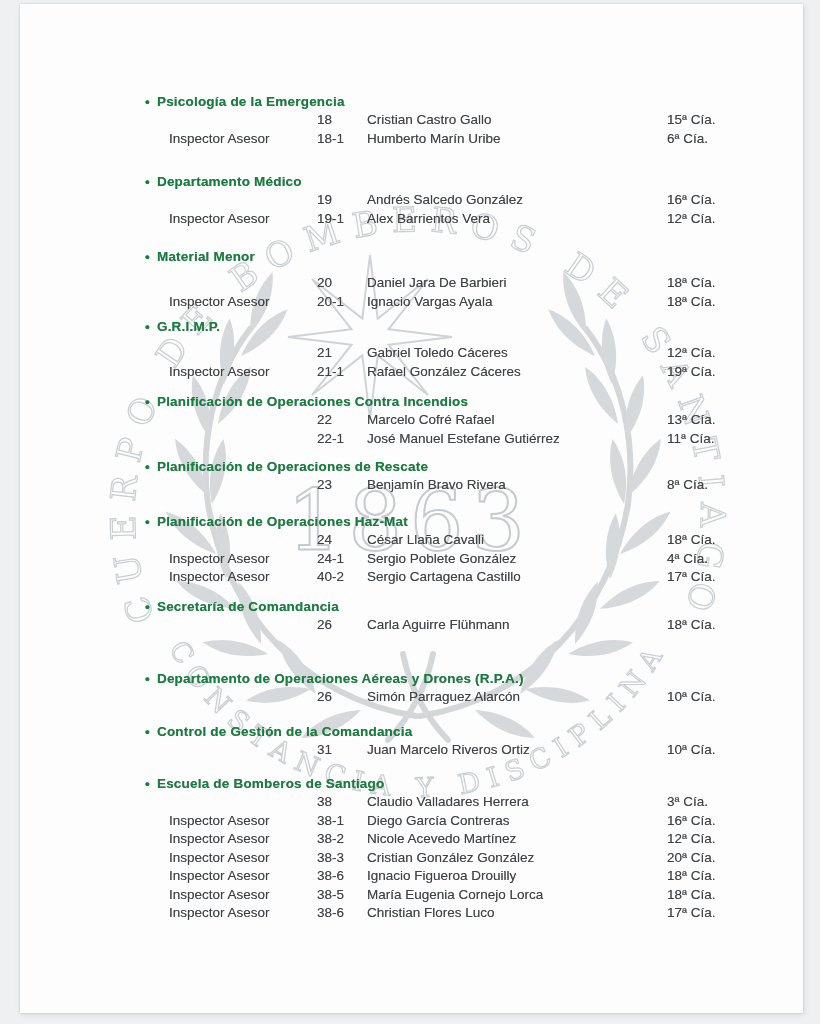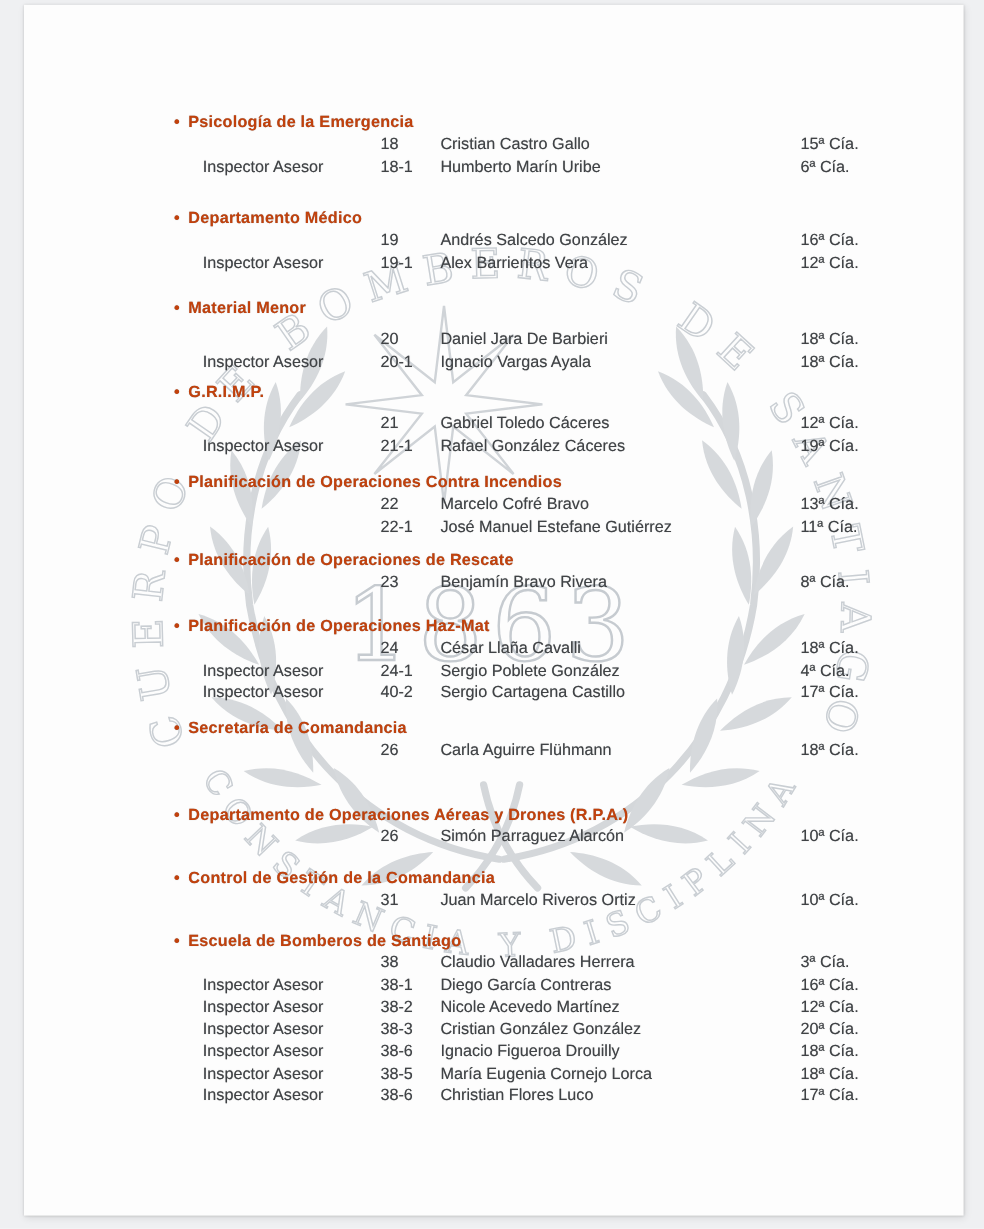--- a/index.html
+++ b/index.html
@@ -20,21 +20,21 @@
   .wm-shape{fill:none;stroke:#cfd3d7;stroke-width:2px;}
   .wm-stem{fill:none;stroke:#d4d7da;stroke-width:6px;stroke-linecap:round;}
   .wm-leaf{fill:#d6d9dc;}
   .content{
     position:absolute;left:125px;top:0;right:110px;bottom:0;
     font-size:13.5px;color:#404346;
     text-shadow:0 0 .6px rgba(64,67,70,.55);
   }
   .section{position:absolute;left:0;right:0;}
   .sec-title{
-    font-weight:bold;color:#c2410c;line-height:19px;white-space:nowrap;
+    font-weight:bold;color:#15803d;line-height:19px;white-space:nowrap;
     letter-spacing:.2px;
   }
   .sec-title .bullet{margin-right:7px;}
   .rows{margin-left:24px;}
   .row{
     display:grid;grid-template-columns:148px 50px 300px 1fr;
     line-height:18.5px;white-space:nowrap;
   }
   .cell-company{text-align:center;}
   .spacer{height:8px;}
@@ -175,21 +175,21 @@
   </div>
 
   <div class="section" style="top: 388px;">
     <div class="sec-title">
       <span class="bullet">•</span><span class="sec-title-text">Planificación de Operaciones Contra Incendios</span>
     </div>
     <div class="rows">
   <div class="row">
     <span class="cell-role"></span>
     <span class="cell-code">22</span>
-    <span class="cell-name">Marcelo Cofré Bravo</span>
+    <span class="cell-name">Marcelo Cofré Rafael</span>
     <span class="cell-company">13ª Cía.</span>
   </div>
 
   <div class="row">
     <span class="cell-role"></span>
     <span class="cell-code">22-1</span>
     <span class="cell-name">José Manuel Estefane Gutiérrez</span>
     <span class="cell-company">11ª Cía.</span>
   </div>
 </div>

